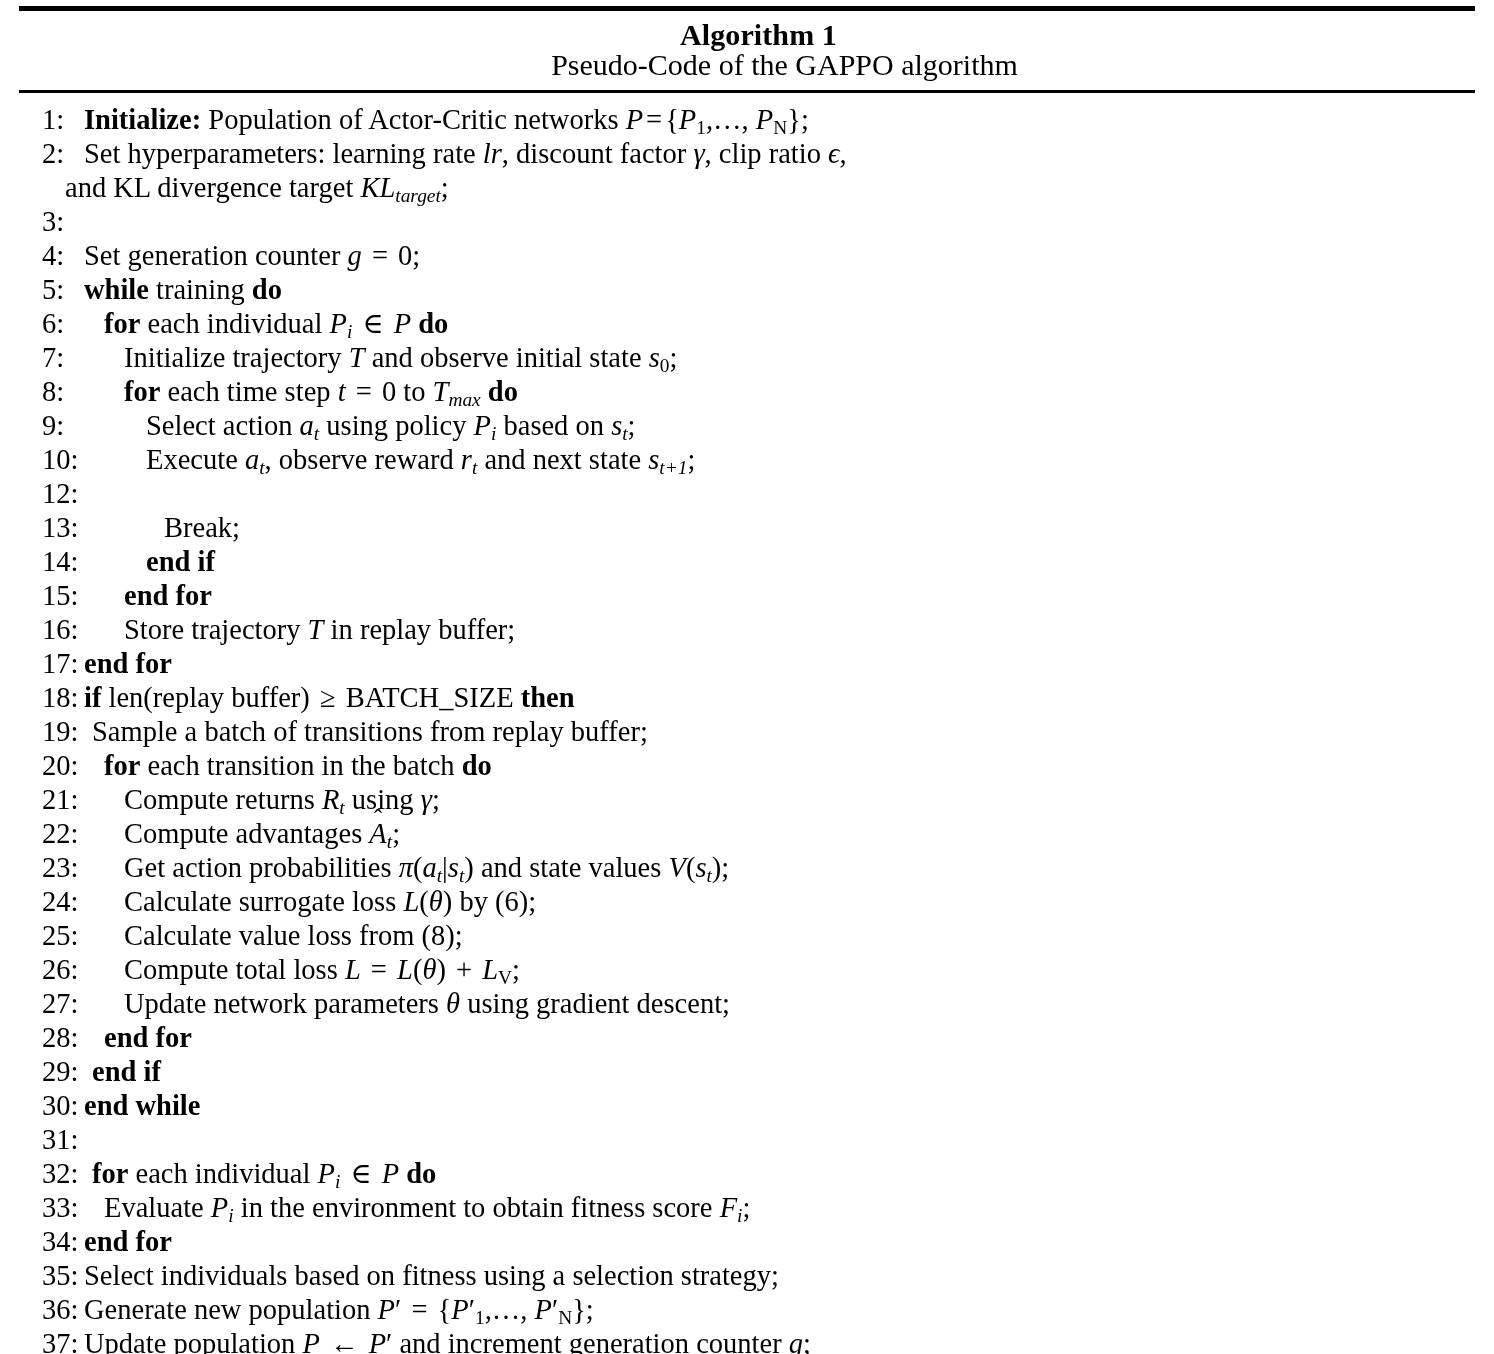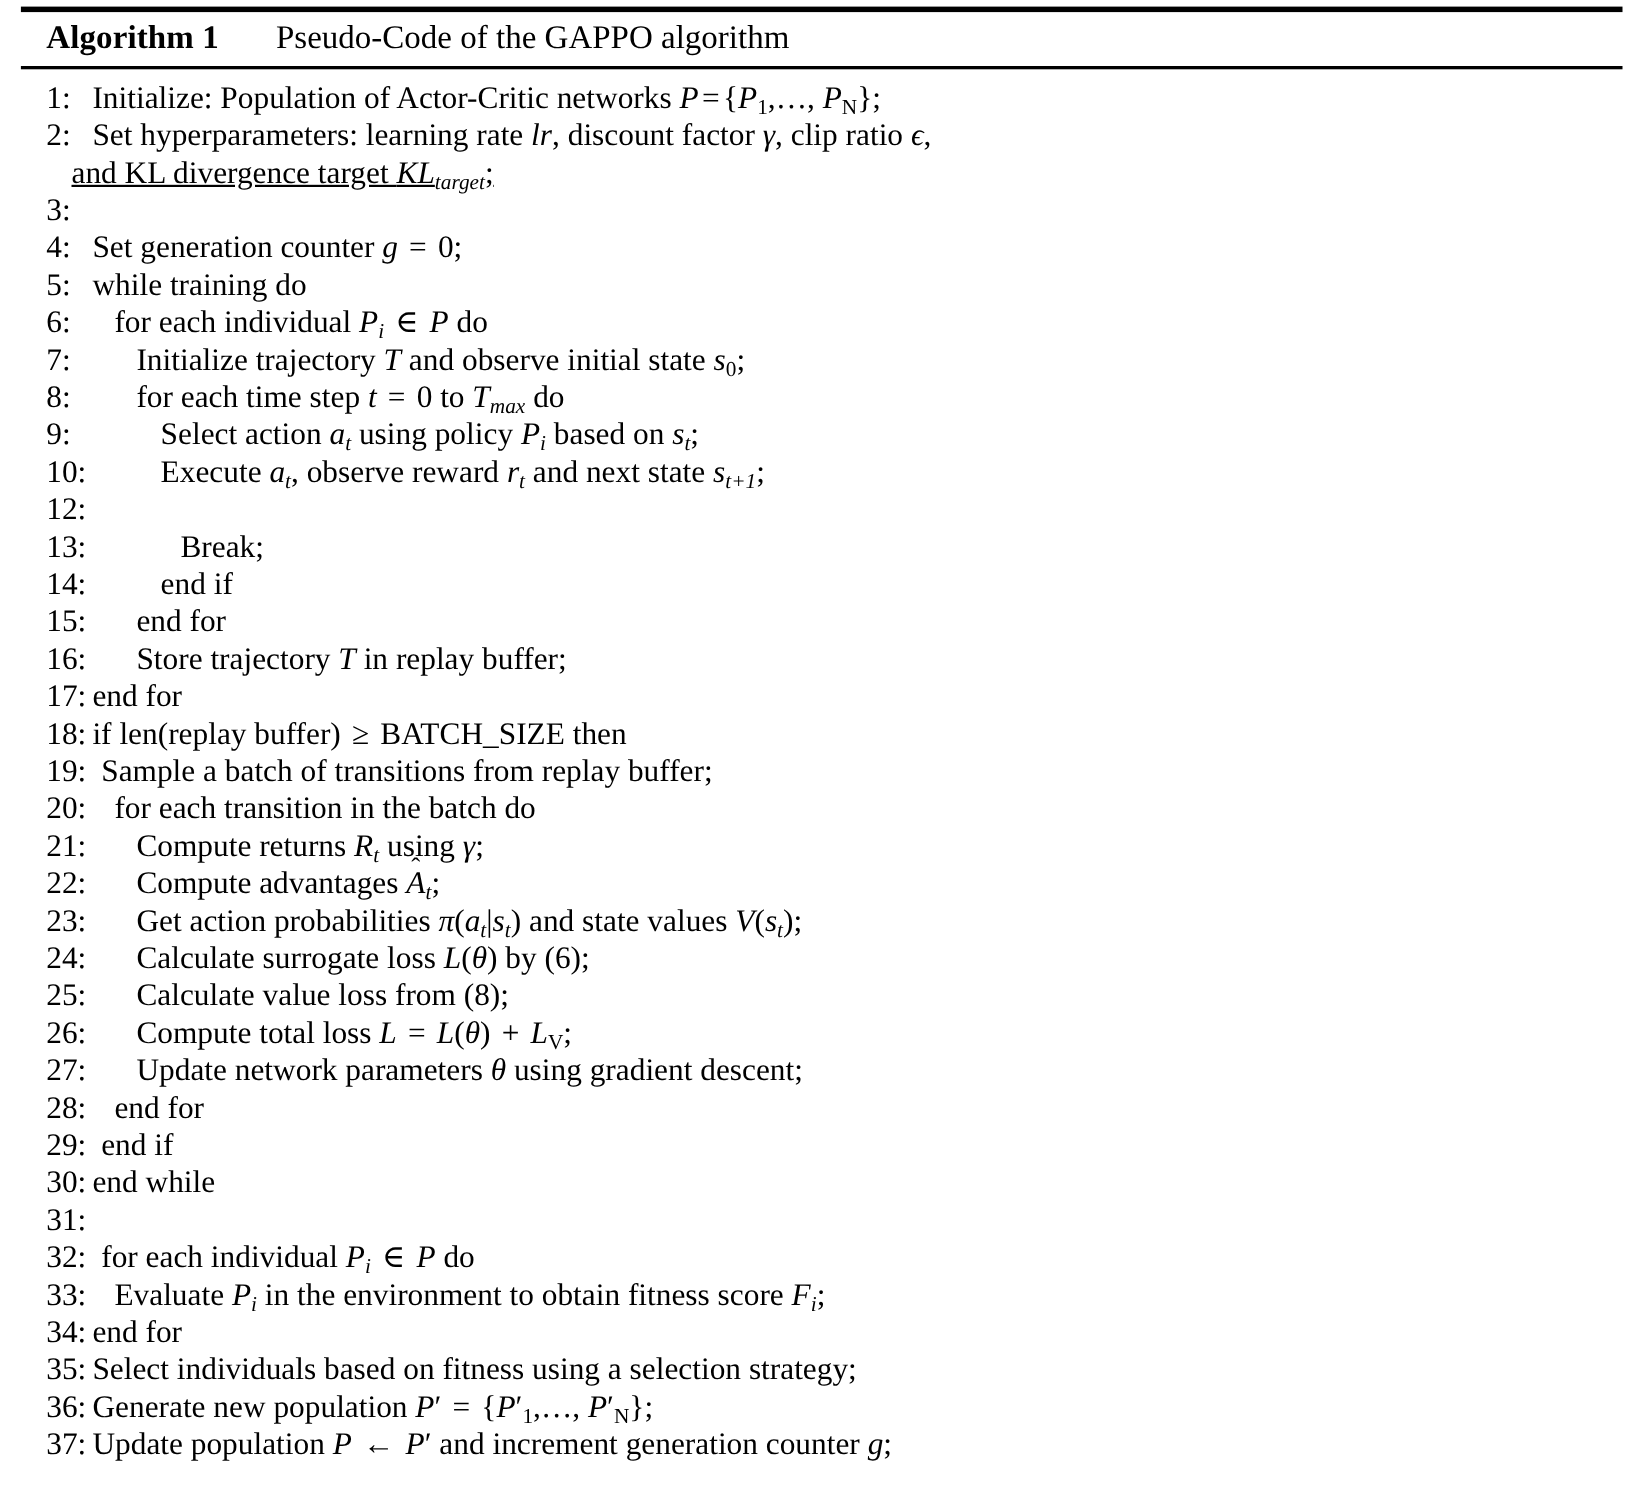--- a/index.html
+++ b/index.html
@@ -33,20 +33,21 @@
     width: 100%;
   }
 
   .algo-header {
     display: flex;
     align-items: center;
     font-size: 30px;
     padding: 9px 0 10px 23px;
     line-height: 1.0;
     white-space: nowrap;
+    flex-direction: column;
   }
   .algo-header .algo-label {
     font-weight: bold;
     letter-spacing: 0.1px;
   }
   .algo-header .algo-title {
     margin-left: 52px;
     font-weight: normal;
   }
 
@@ -79,24 +80,23 @@
   
   .ind0  { padding-left: 0px;   }
   .ind05 { padding-left: 8px;   }
   .ind1  { padding-left: 20px;  }
   .ind2  { padding-left: 40px;  }
   .ind3  { padding-left: 62px;  }
   .ind4  { padding-left: 80px;  }
 
   .cont {
     padding-left: 23px;
-    text-decoration: underline;
-  }
-
-  b, .kw { font-weight: normal; text-align: center; }
+  }
+
+  b, .kw { font-weight: bold; text-align: center; }
 
   sub {
     font-size: 0.68em;
     vertical-align: -0.28em;
     font-style: italic;
   }
   sub.up { font-style: normal; }
 
   .math { font-style: italic; }
   .mathup { font-style: normal; }

